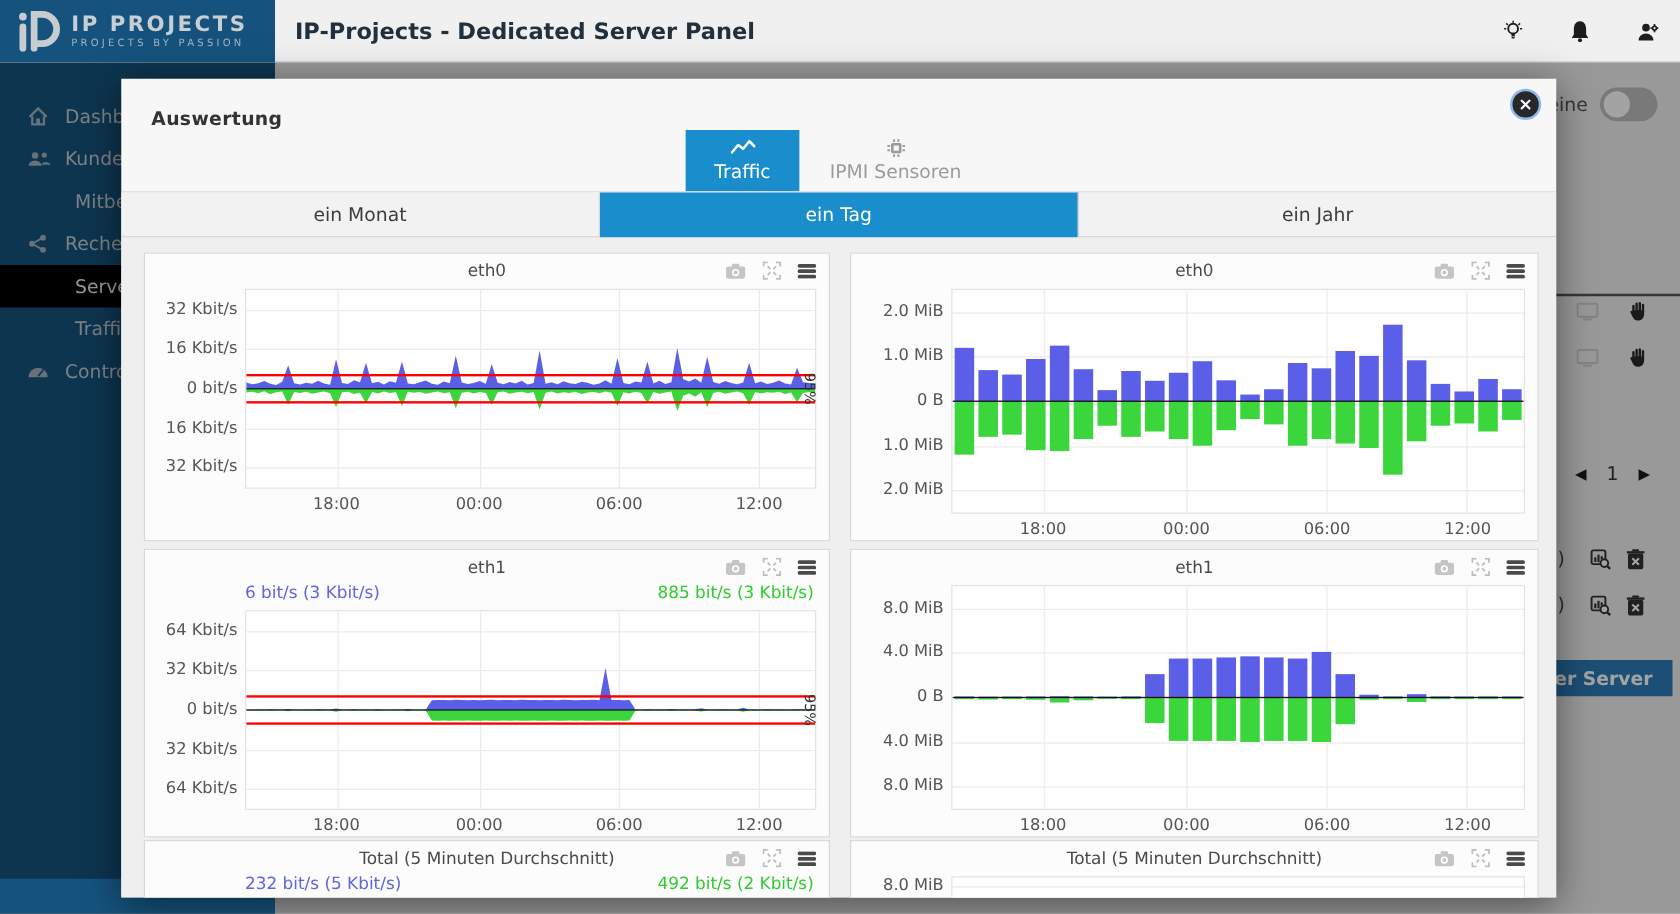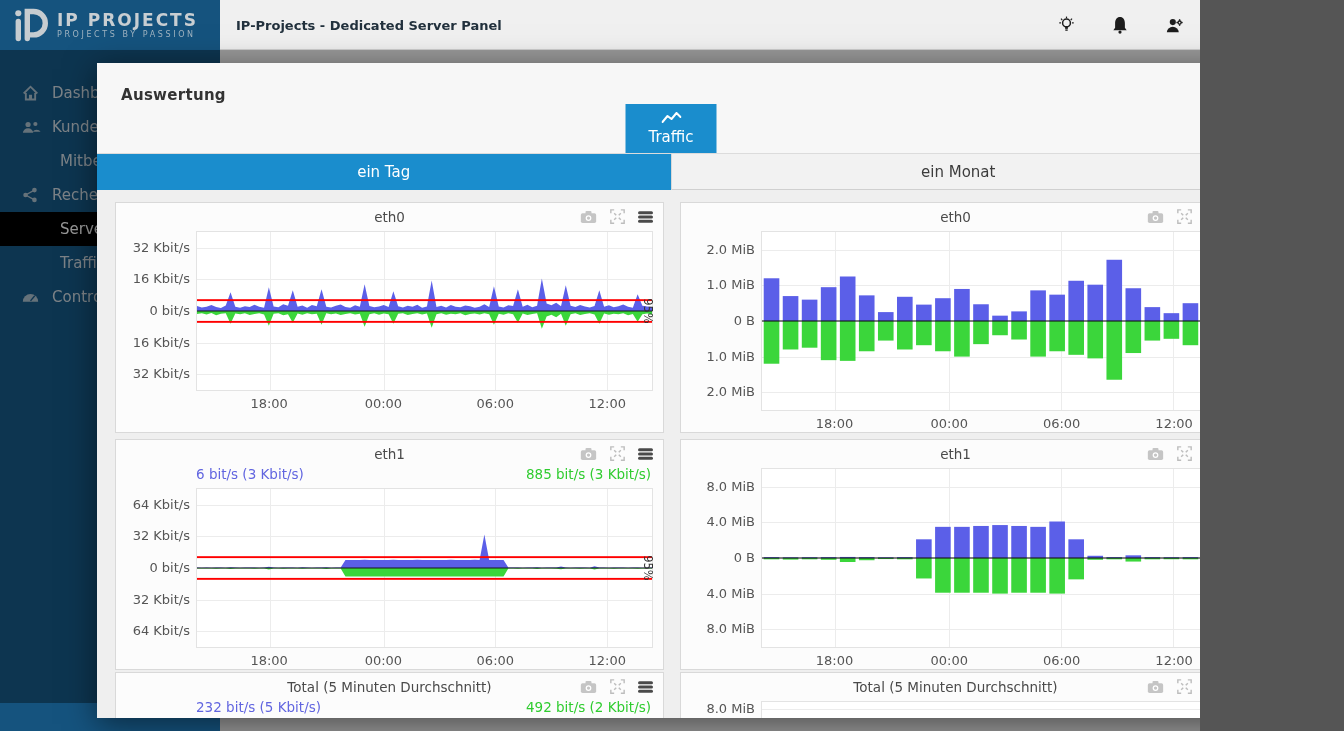--- a/index.html
+++ b/index.html
@@ -1,24 +1,24 @@
 <!DOCTYPE html>
 <html><head>
 <meta charset="utf-8">
 <style>
   html,body{margin:0;padding:0;background:#555;}
-  .app{position:relative;width:1200px;height:731px;overflow:hidden;background:#f0f0f0;
+  .app{position:relative;width:1344px;height:731px;overflow:hidden;background:#f0f0f0;
        font-family:"DejaVu Sans","Liberation Sans",sans-serif;}
   
   .hdr{position:absolute;top:0;left:0;width:100%;height:50px;background:#f0f0f0;z-index:4;border-bottom:1px solid #cfcfcf;box-sizing:border-box;}
   .logo{position:absolute;left:0;top:0;width:220px;height:50px;background:#15537E;display:flex;align-items:center;gap:9px;padding-left:12px;box-sizing:border-box;}
   .logo-text{display:flex;flex-direction:column;line-height:1.15;}
   .logo-l1{font-size:17px;font-weight:bold;letter-spacing:2px;color:#c8ced2;}
   .logo-l2{font-size:8px;letter-spacing:2.6px;color:#9fb3c0;}
-  .app-title{position:absolute;left:236px;top:0;height:50px;display:flex;align-items:center;font-weight:bold;font-size:13px;color:#22313d;}
+  .app-title{position:absolute;left:236px;top:0;height:50px;display:flex;align-items:center;font-weight:bold;font-size:18px;color:#22313d;}
   .hicons{position:absolute;right:16px;top:0;height:50px;display:flex;align-items:center;gap:37px;color:#1d1d1d;}
   .hicons span{display:inline-flex;}
   
   .sidebar{position:absolute;left:0;top:50px;width:220px;bottom:0;background:#15537E;z-index:1;}
   .sb-item{height:34px;display:flex;align-items:center;color:#c2ccd3;font-size:15px;position:relative;cursor:pointer;}
   .sb-item:first-child{margin-top:26px;}
   .sb-ic{position:absolute;left:22px;display:inline-flex;color:#9fb3bf;}
   .sb-lab{margin-left:52px;white-space:nowrap;}
   .sb-item.sub .sb-lab{margin-left:60px;}
   .sb-item.active{background:#000;color:#ececec;}
@@ -267,41 +267,60 @@
         </span>
       <span id="ic-trash2" style="display:inline-flex;color:#333">
           <svg viewBox="0 0 16 18" width="15" height="17">
             <rect x="1.5" y="4" width="13" height="13.5" rx="1.5" fill="currentColor"></rect>
             <rect x="0.5" y="2" width="15" height="2" fill="currentColor"></rect>
             <rect x="5" y="0.3" width="6" height="2" rx="0.8" fill="currentColor"></rect>
             <path d="M5.2 8 L10.8 13.6 M10.8 8 L5.2 13.6" stroke="#fff" stroke-width="1.8"></path>
           </svg>
         </span>
     </div>
+    <div class="bg-newserver">er Server</div>
   </div>
 
   <div class="overlay"></div>
   <div class="bottom-strip"></div>
 
   <div class="modal">
     <span class="modal-title">Auswertung</span>
     <span class="modal-close">×</span>
     <div class="tabs">
       <div class="tab active">
         <span class="tic">
           <svg viewBox="0 0 20 12" width="20" height="12" fill="none" stroke="#fff" stroke-width="2" stroke-linecap="round" stroke-linejoin="round">
               <polyline points="1,10 6,4 10,7 15,1 19,5"></polyline>
             </svg>
         </span>
         <span>Traffic</span>
       </div>
+      <div class="tab ipmi">
+        <span class="tic" id="ic-chip" style="color:#9b9b9b">
+            <svg viewBox="0 0 18 18" width="15" height="15" fill="currentColor">
+              <rect x="4" y="4" width="10" height="10" rx="1.5"></rect>
+              <rect x="6.5" y="6.5" width="5" height="5" fill="#f7f7f7"></rect>
+              <rect x="6" y="0.5" width="1.8" height="2.6"></rect>
+              <rect x="10.2" y="0.5" width="1.8" height="2.6"></rect>
+              <rect x="6" y="14.9" width="1.8" height="2.6"></rect>
+              <rect x="10.2" y="14.9" width="1.8" height="2.6"></rect>
+              <rect x="0.5" y="6" width="2.6" height="1.8"></rect>
+              <rect x="0.5" y="10.2" width="2.6" height="1.8"></rect>
+              <rect x="14.9" y="6" width="2.6" height="1.8"></rect>
+              <rect x="14.9" y="10.2" width="2.6" height="1.8"></rect>
+            </svg>
+          </span>
+        <span>IPMI Sensoren</span>
+      </div>
     </div>
     <div class="period-tabs">
+      <div class="ptab">ein Monat</div>
       <div class="ptab active">ein Tag</div>
-      <div class="ptab">ein Monat</div>
+      <div class="ptab">ein Jahr</div>
     </div>
     <div class="modal-body" id="charts">
         <div class="panel" style="left: 18px; top: 12px; width: 549px; height: 231px;">
           <div class="panel-head">
             <div class="panel-title">eth0</div>
             <div class="panel-icons">
               <span style="color: rgb(197, 197, 197);">
                 <svg viewBox="0 0 20 16" width="17" height="14">
                   <rect x="1" y="3.5" width="18" height="11.5" rx="2" fill="currentColor"></rect>
                   <rect x="6.5" y="1" width="7" height="4" rx="1.2" fill="currentColor"></rect>

